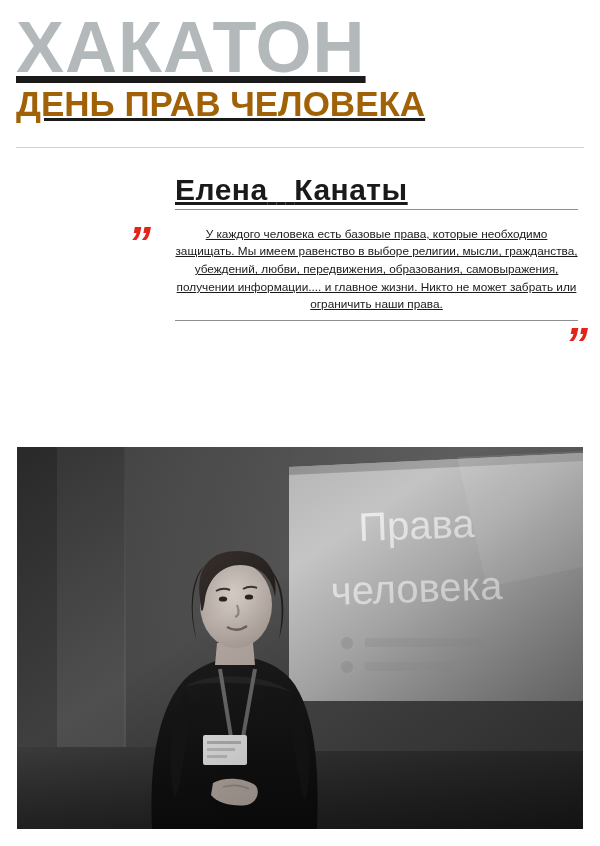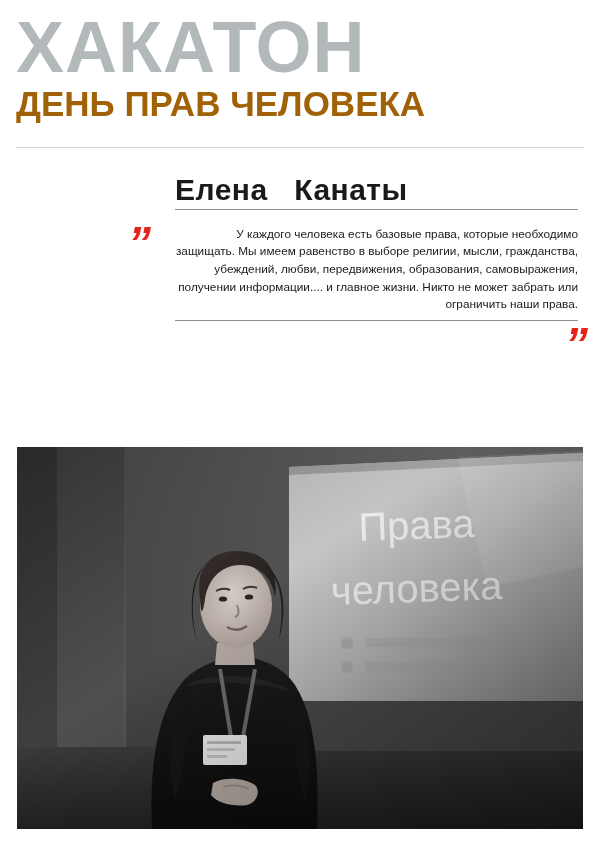--- a/index.html
+++ b/index.html
@@ -14,20 +14,21 @@
     color: #1a1a1a;
     overflow: hidden;
     position: relative;
   }
 
   .page {
     position: relative;
     width: 600px;
     height: 732px;
     background: #ffffff;
+    text-decoration: underline;
   }
 
   
   .header {
     padding: 14px 16px 0 16px;
   }
   .title-main {
     font-size: 72px;
     line-height: 0.92;
     font-weight: bold;
@@ -101,21 +102,21 @@
   }
   .quote-close {
     right: 14px;
     bottom: -46px;
   }
   .quote-text {
     font-size: 11.8px;
     line-height: 1.5;
     color: #1a1a1a;
     margin: 12px 0 0 0;
-    text-align: right;
+    text-align: center;
   }
   .quote-rule {
     border: 0;
     border-top: 1px solid #8d9194;
     margin: 6px 0 0 0;
     width: 100%;
   }
 
   
   .photo {

